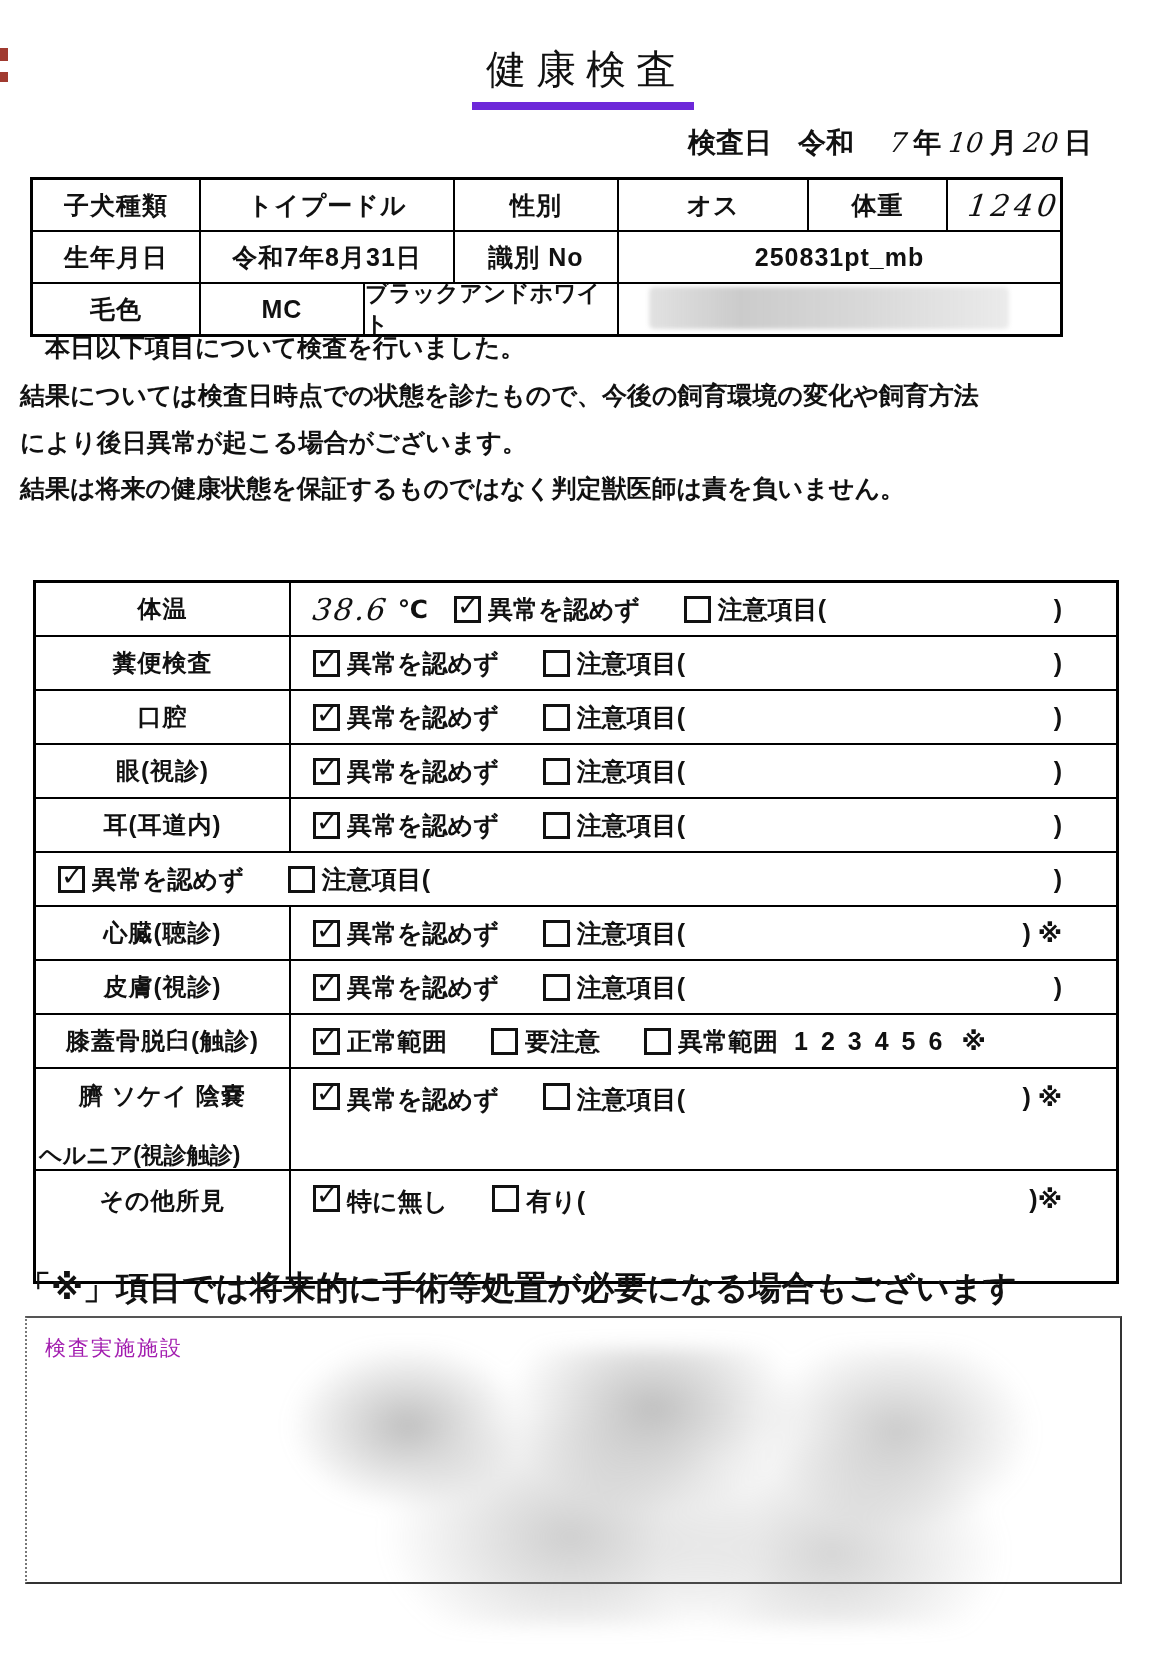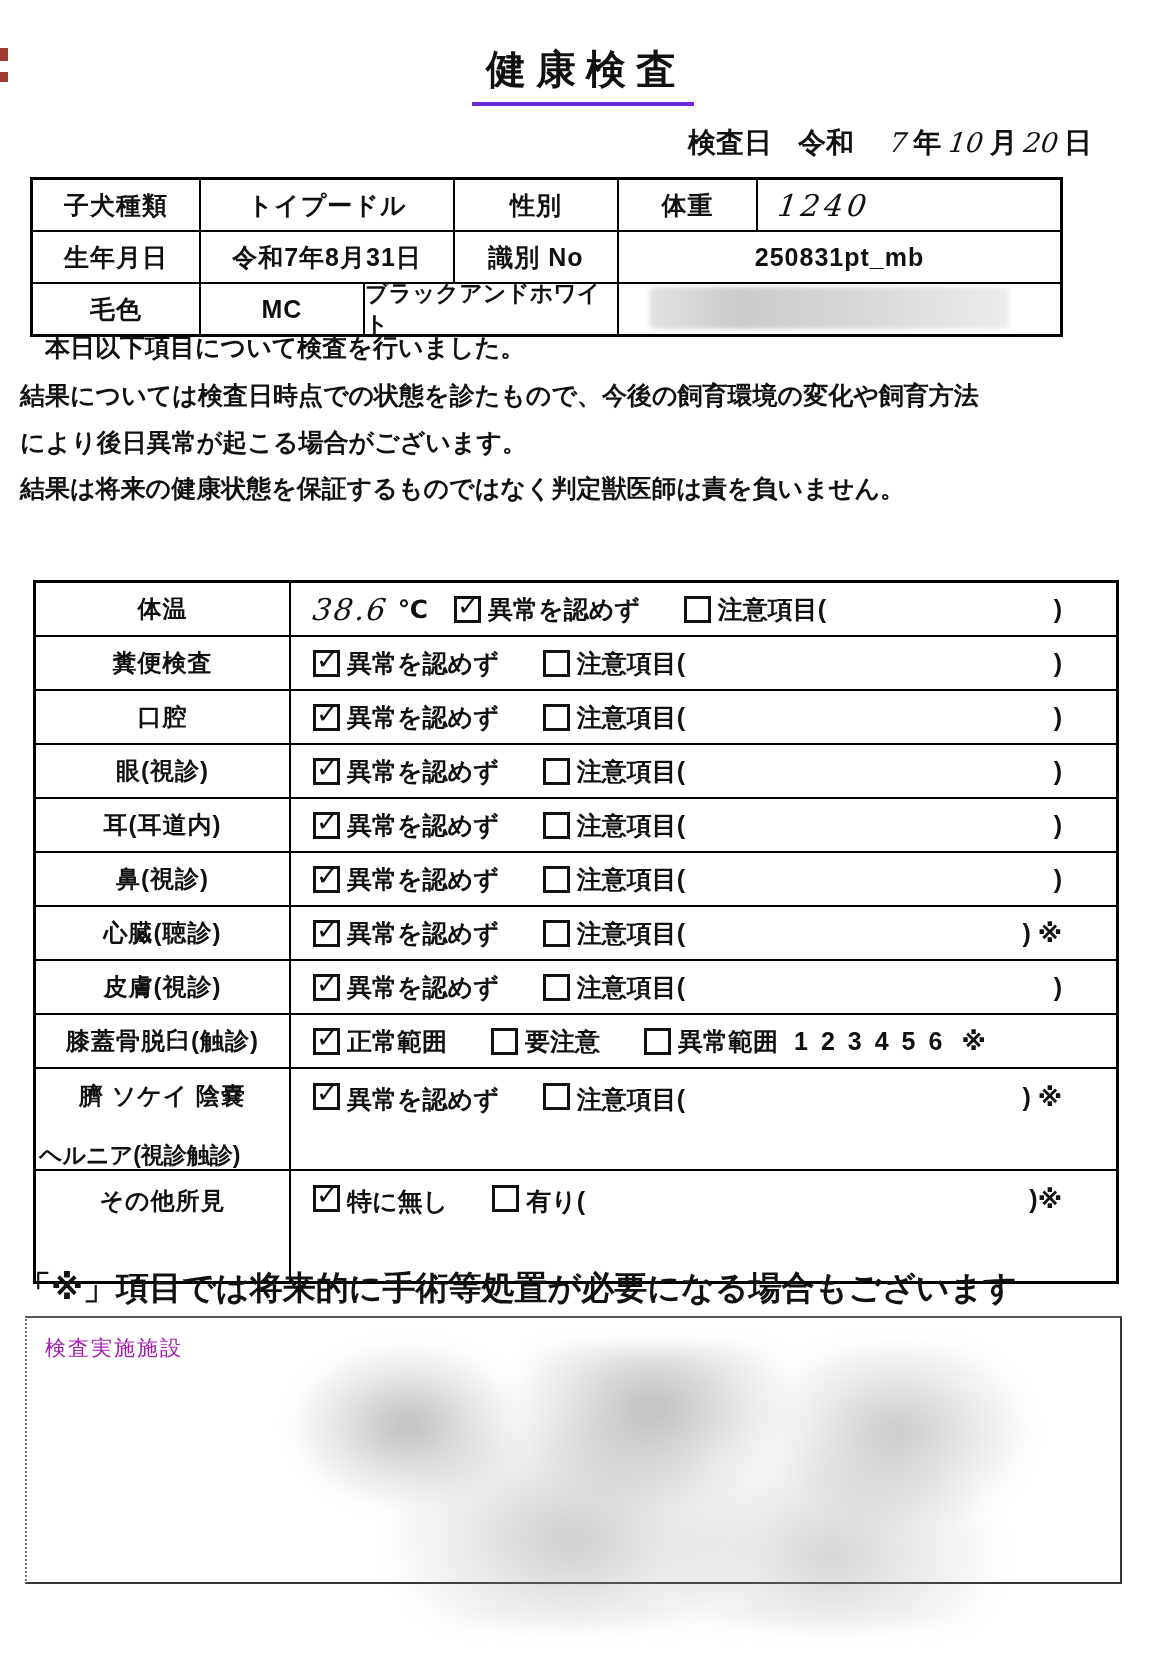--- a/index.html
+++ b/index.html
@@ -5,22 +5,22 @@
   html,body{margin:0;padding:0;}
   body{
     width:1166px;height:1654px;position:relative;background:#ffffff;
     font-family:"Liberation Sans","DejaVu Sans",sans-serif;color:#111;
     overflow:hidden;
   }
   .abs{position:absolute;}
 
   
   .title-wrap{top:42px;left:0;width:100%;text-align:center;}
-  .title{display:inline-block;font-size:40px;font-weight:bold;letter-spacing:10px;
-    border-bottom:4px solid #6d28d9;padding:0 8px 5px 14px;}
+  .title{display:inline-block;font-size:40px;font-weight:normal;letter-spacing:10px;
+    border-bottom:8px solid #6d28d9;padding:0 8px 5px 14px;}
 
   
   .date-line{top:124px;left:688px;display:flex;align-items:baseline;
     font-size:28px;font-weight:bold;white-space:nowrap;}
   .date-line .lbl{margin-right:26px;}
   .date-line .era{margin-right:30px;}
   .date-line .unit-y{margin-right:2px;}
   .date-line .unit-m{margin-right:0px;}
   .hand{font-family:"DejaVu Serif",serif;font-style:italic;font-weight:400;
     transform:skewX(-7deg);display:inline-block;}
@@ -115,20 +115,21 @@
   <span class="unit-m">月</span>
   <span class="hand dnum">20</span>
   <span>日</span>
 </div>
 
 <div class="abs info-table">
   <div class="i-row">
     <div class="i-cell w-label">子犬種類</div>
     <div class="i-cell w-val">トイプードル</div>
     <div class="i-cell w-col3">性別</div>
+    <div class="i-cell w-sex">オス</div>
     <div class="i-cell w-wlabel">体重</div>
     <div class="i-cell w-rest weight-cell">
       <span class="hand">1240</span>
 
     </div>
   </div>
   <div class="i-row">
     <div class="i-cell w-label">生年月日</div>
     <div class="i-cell w-val">令和7年8月31日</div>
     <div class="i-cell w-col3">識別 No</div>
@@ -207,21 +208,20 @@
       <span class="cb checked"></span>
       <span>異常を認めず</span>
       <span class="gap"></span>
       <span class="cb"></span>
       <span>注意項目(</span>
       <span class="right">)</span>
     </div>
   </div>
 
   <div class="m-row h52">
-    <div class="ml">鼻(視診)</div>
     <div class="mc">
       <span class="cb checked"></span>
       <span>異常を認めず</span>
       <span class="gap"></span>
       <span class="cb"></span>
       <span>注意項目(</span>
       <span class="right">)</span>
     </div>
   </div>
 

